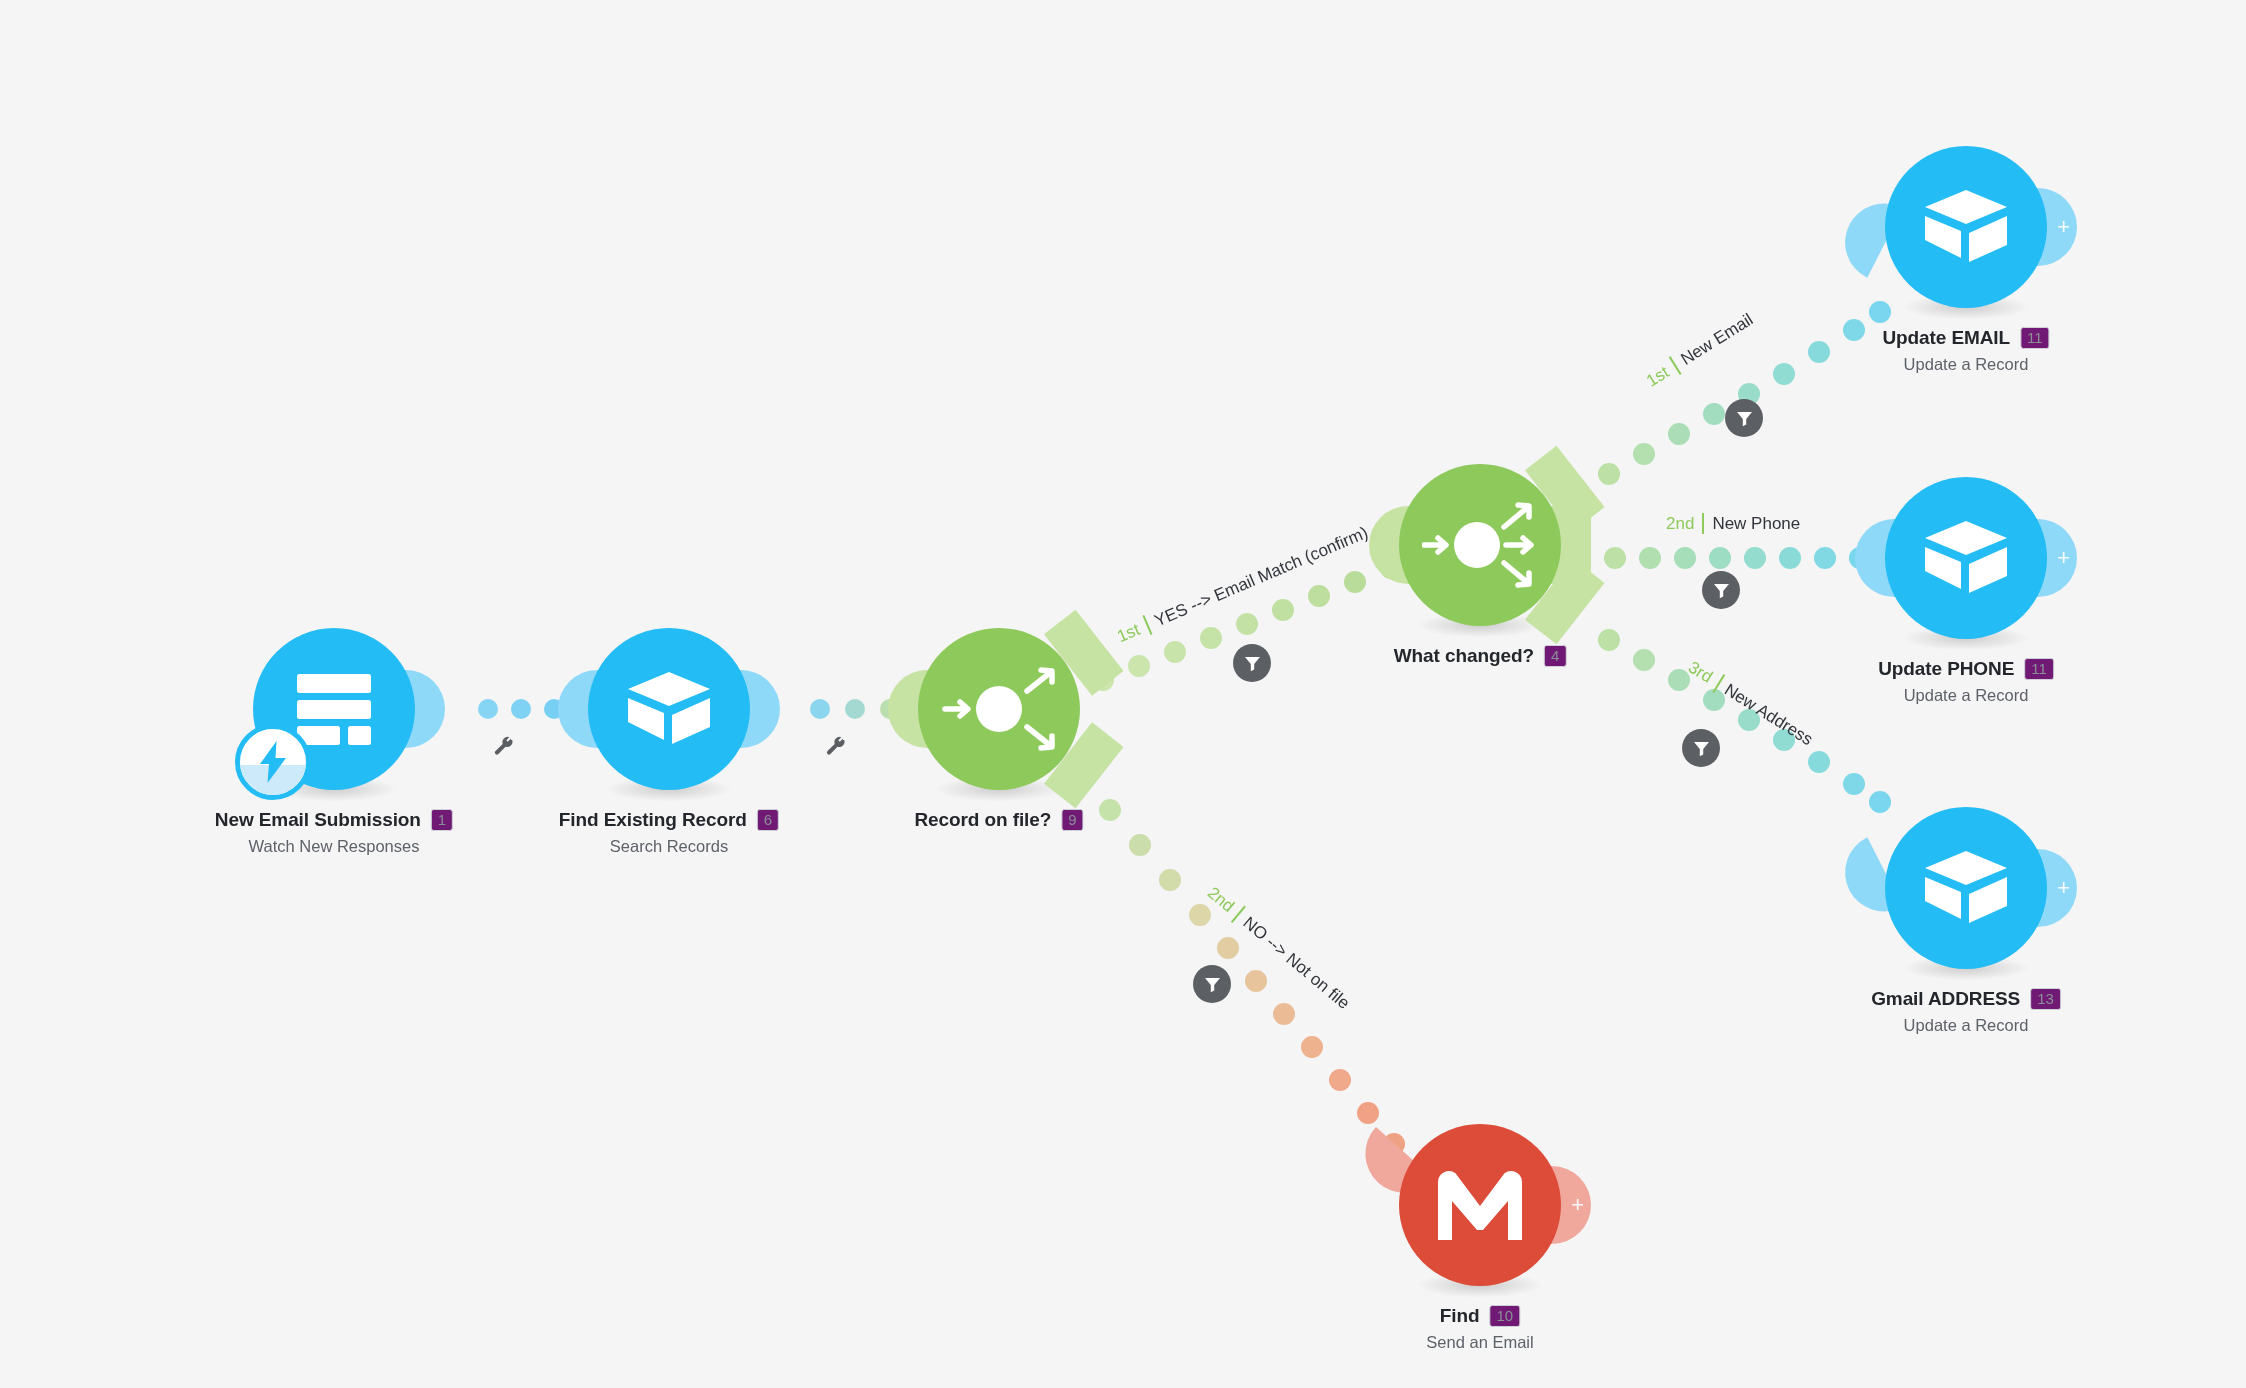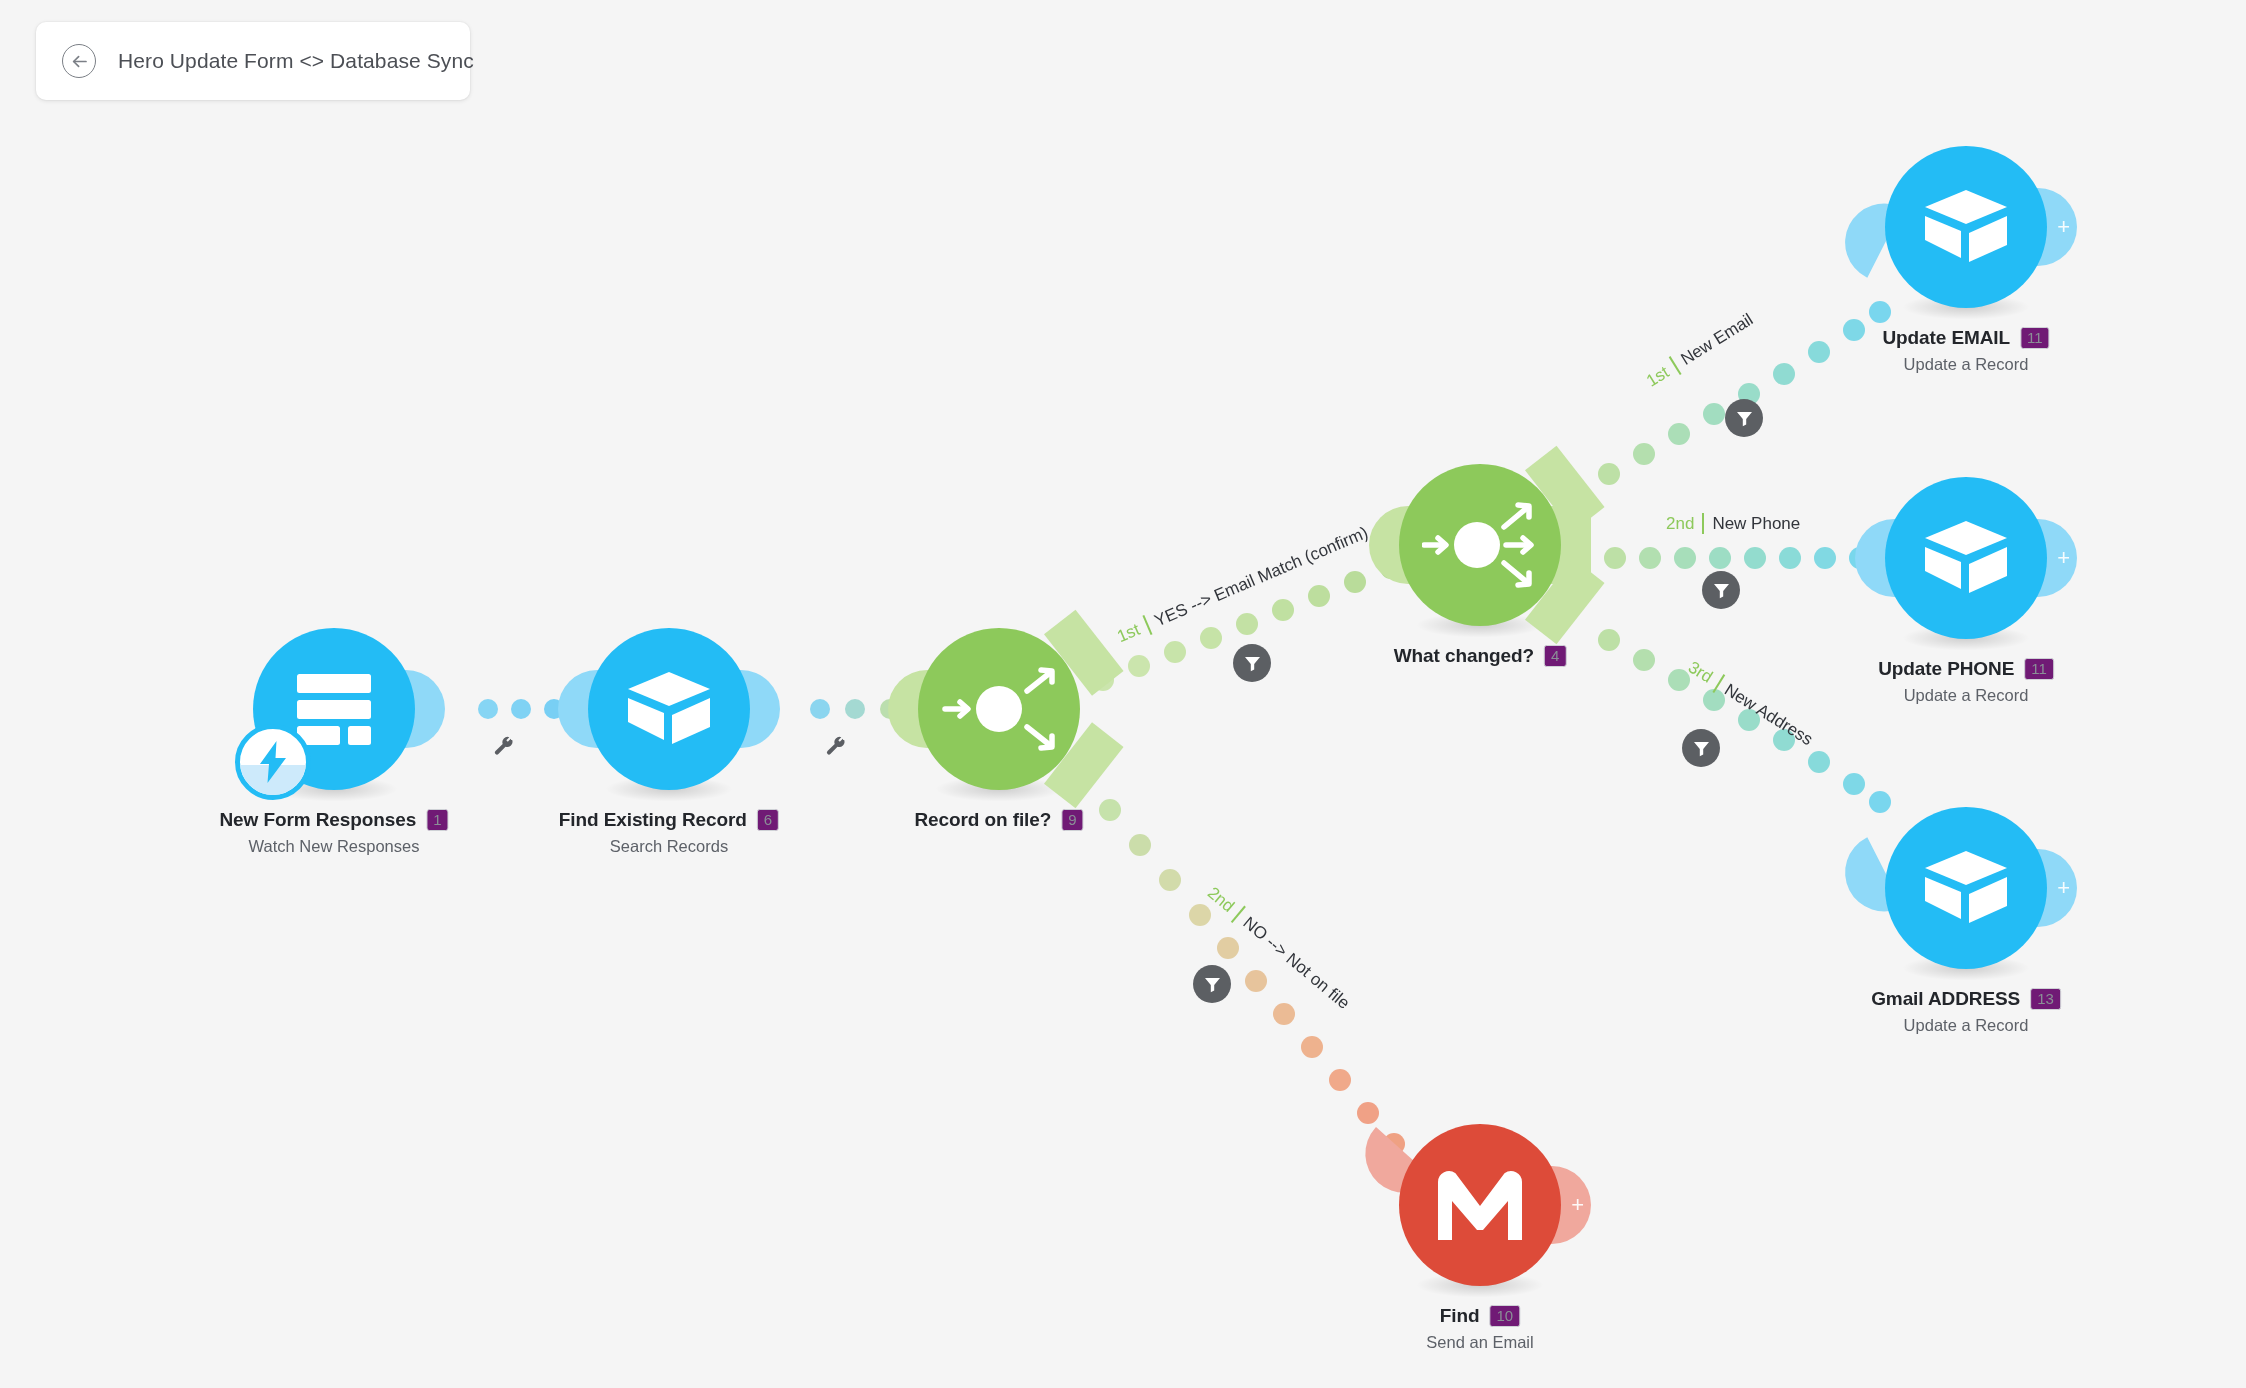--- a/index.html
+++ b/index.html
@@ -359,21 +359,21 @@
       </div>
       <div class="instant-badge">
         <div class="half"></div>
         <svg width="30" height="42" viewBox="0 0 30 42">
           <path d="M18.5 0 L2 23 h9 L9.5 42 L28 17 h-10.5 z" fill="#23bcf5"></path>
         </svg>
       </div>
     </div>
     <div class="caption">
       <div class="caption-row">
-        <span class="node-name">New Form Responses</span>
+        <span class="node-name">New Email Submission</span>
         <span class="node-badge">1</span>
       </div>
       <div class="node-sub">Watch New Responses</div>
     </div>
   </div>
 
   <div class="node" style="left:669px; top:709px;">
     <div class="bubble-wrap">
       <div class="node-shadow"></div>
       <div class="lobe in blue"></div>
@@ -597,25 +597,14 @@
     <svg width="17" height="17" viewBox="0 0 17 17">
       <path d="M1 2 h15 L10.2 9 v5.6 L6.8 16.2 V9 Z" fill="#fff"></path>
     </svg>
   </div>
   <div class="filter-badge" style="left:1701px; top:748px;">
     <svg width="17" height="17" viewBox="0 0 17 17">
       <path d="M1 2 h15 L10.2 9 v5.6 L6.8 16.2 V9 Z" fill="#fff"></path>
     </svg>
   </div>
 
-  <div id="header-bar">
-    <div id="back-btn">
-      <svg width="19" height="19" viewBox="0 0 19 19">
-        <g stroke="#7b7f86" stroke-width="1.7" fill="none" stroke-linecap="round" stroke-linejoin="round">
-          <line x1="16" y1="9.5" x2="4" y2="9.5"></line>
-          <polyline points="8.6,4.6 3.6,9.5 8.6,14.4"></polyline>
-        </g>
-      </svg>
-    </div>
-    <div id="scenario-title">Hero Update Form &lt;&gt; Database Sync</div>
-  </div>
 
 </div>
 
 </body></html>

